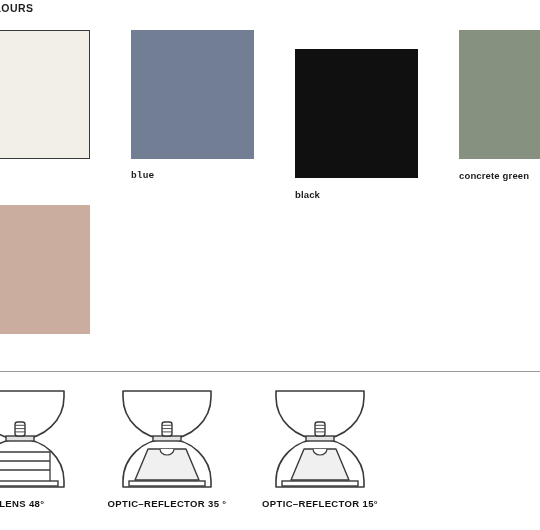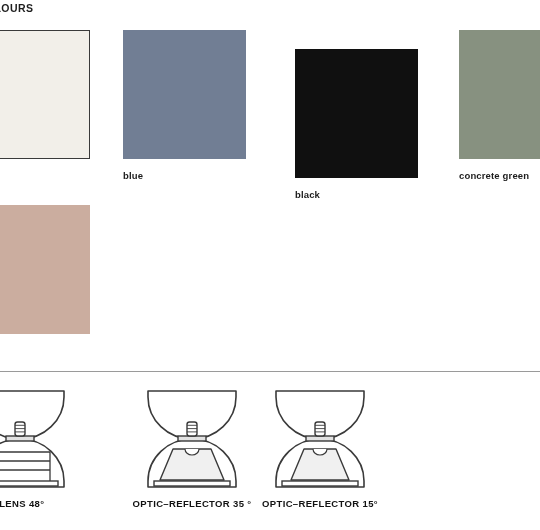--- a/index.html
+++ b/index.html
@@ -109,21 +109,21 @@
 
 <div class="page">
 
   <div class="section-title">COLOURS</div>
 
   <div class="swatch-grid">
       <div class="swatch-cell" style="left: -33px; top: 0px;">
         <div class="swatch-chip bordered" style="background: rgb(242, 239, 233);"></div>
         <div class="swatch-label"></div>
       </div>
-      <div class="swatch-cell" style="left: 123px; top: 0px;">
+      <div class="swatch-cell" style="left: 131px; top: 0px; font-family: Liberation Mono, monospace;">
         <div class="swatch-chip" style="background: rgb(113, 126, 148);"></div>
         <div class="swatch-label">blue</div>
       </div>
       <div class="swatch-cell" style="left: 295px; top: 0px; margin-top: 19px;">
         <div class="swatch-chip" style="background: rgb(16, 16, 16);"></div>
         <div class="swatch-label">black</div>
       </div>
       <div class="swatch-cell" style="left: 459px; top: 0px;">
         <div class="swatch-chip" style="background: rgb(135, 145, 128);"></div>
         <div class="swatch-label">concrete green</div>
@@ -149,21 +149,21 @@
           <line x1="75" y1="39.3" x2="85" y2="39.3" stroke="#3a3a3a" stroke-width="0.9"></line>
           <line x1="75" y1="42.6" x2="85" y2="42.6" stroke="#3a3a3a" stroke-width="0.9"></line>
           <line x1="75" y1="45.9" x2="85" y2="45.9" stroke="#3a3a3a" stroke-width="0.9"></line>
           <path d="M 50 97 L 50 66 L 110 66 L 110 97 Z" fill="#ffffff" stroke="#3a3a3a" stroke-width="1.3"></path>
           <line x1="50" y1="75" x2="110" y2="75" stroke="#3a3a3a" stroke-width="1.3"></line>
           <line x1="50" y1="84" x2="110" y2="84" stroke="#3a3a3a" stroke-width="1.3"></line>
           <rect x="42" y="95" width="76" height="5" fill="#ffffff" stroke="#3a3a3a" stroke-width="1.4"></rect>
         </svg>
         <div class="optic-label">-LENS 48°</div>
       </div>
-      <div class="optic-cell" style="left: 112px;">
+      <div class="optic-cell" style="left: 87px;">
         <svg class="optic-art" viewBox="0 0 160 106">
           <path d="M 36 5 L 124 5 L 124 11
         A 44 42 0 0 1 36 11 Z" fill="#ffffff" stroke="#3a3a3a" stroke-width="1.6" stroke-linejoin="round"></path>
           <path d="M 36 101 L 36 95
         A 44 42 0 0 1 124 95
         L 124 101 Z" fill="#ffffff" stroke="#3a3a3a" stroke-width="1.6" stroke-linejoin="round"></path>
           <rect x="66" y="50" width="28" height="5" fill="#e2e2e2" stroke="#3a3a3a" stroke-width="1.4"></rect>
           <rect x="75" y="36" width="10" height="14" rx="2.5" fill="#ffffff" stroke="#3a3a3a" stroke-width="1.4"></rect>
           <line x1="75" y1="39.3" x2="85" y2="39.3" stroke="#3a3a3a" stroke-width="0.9"></line>
           <line x1="75" y1="42.6" x2="85" y2="42.6" stroke="#3a3a3a" stroke-width="0.9"></line>

